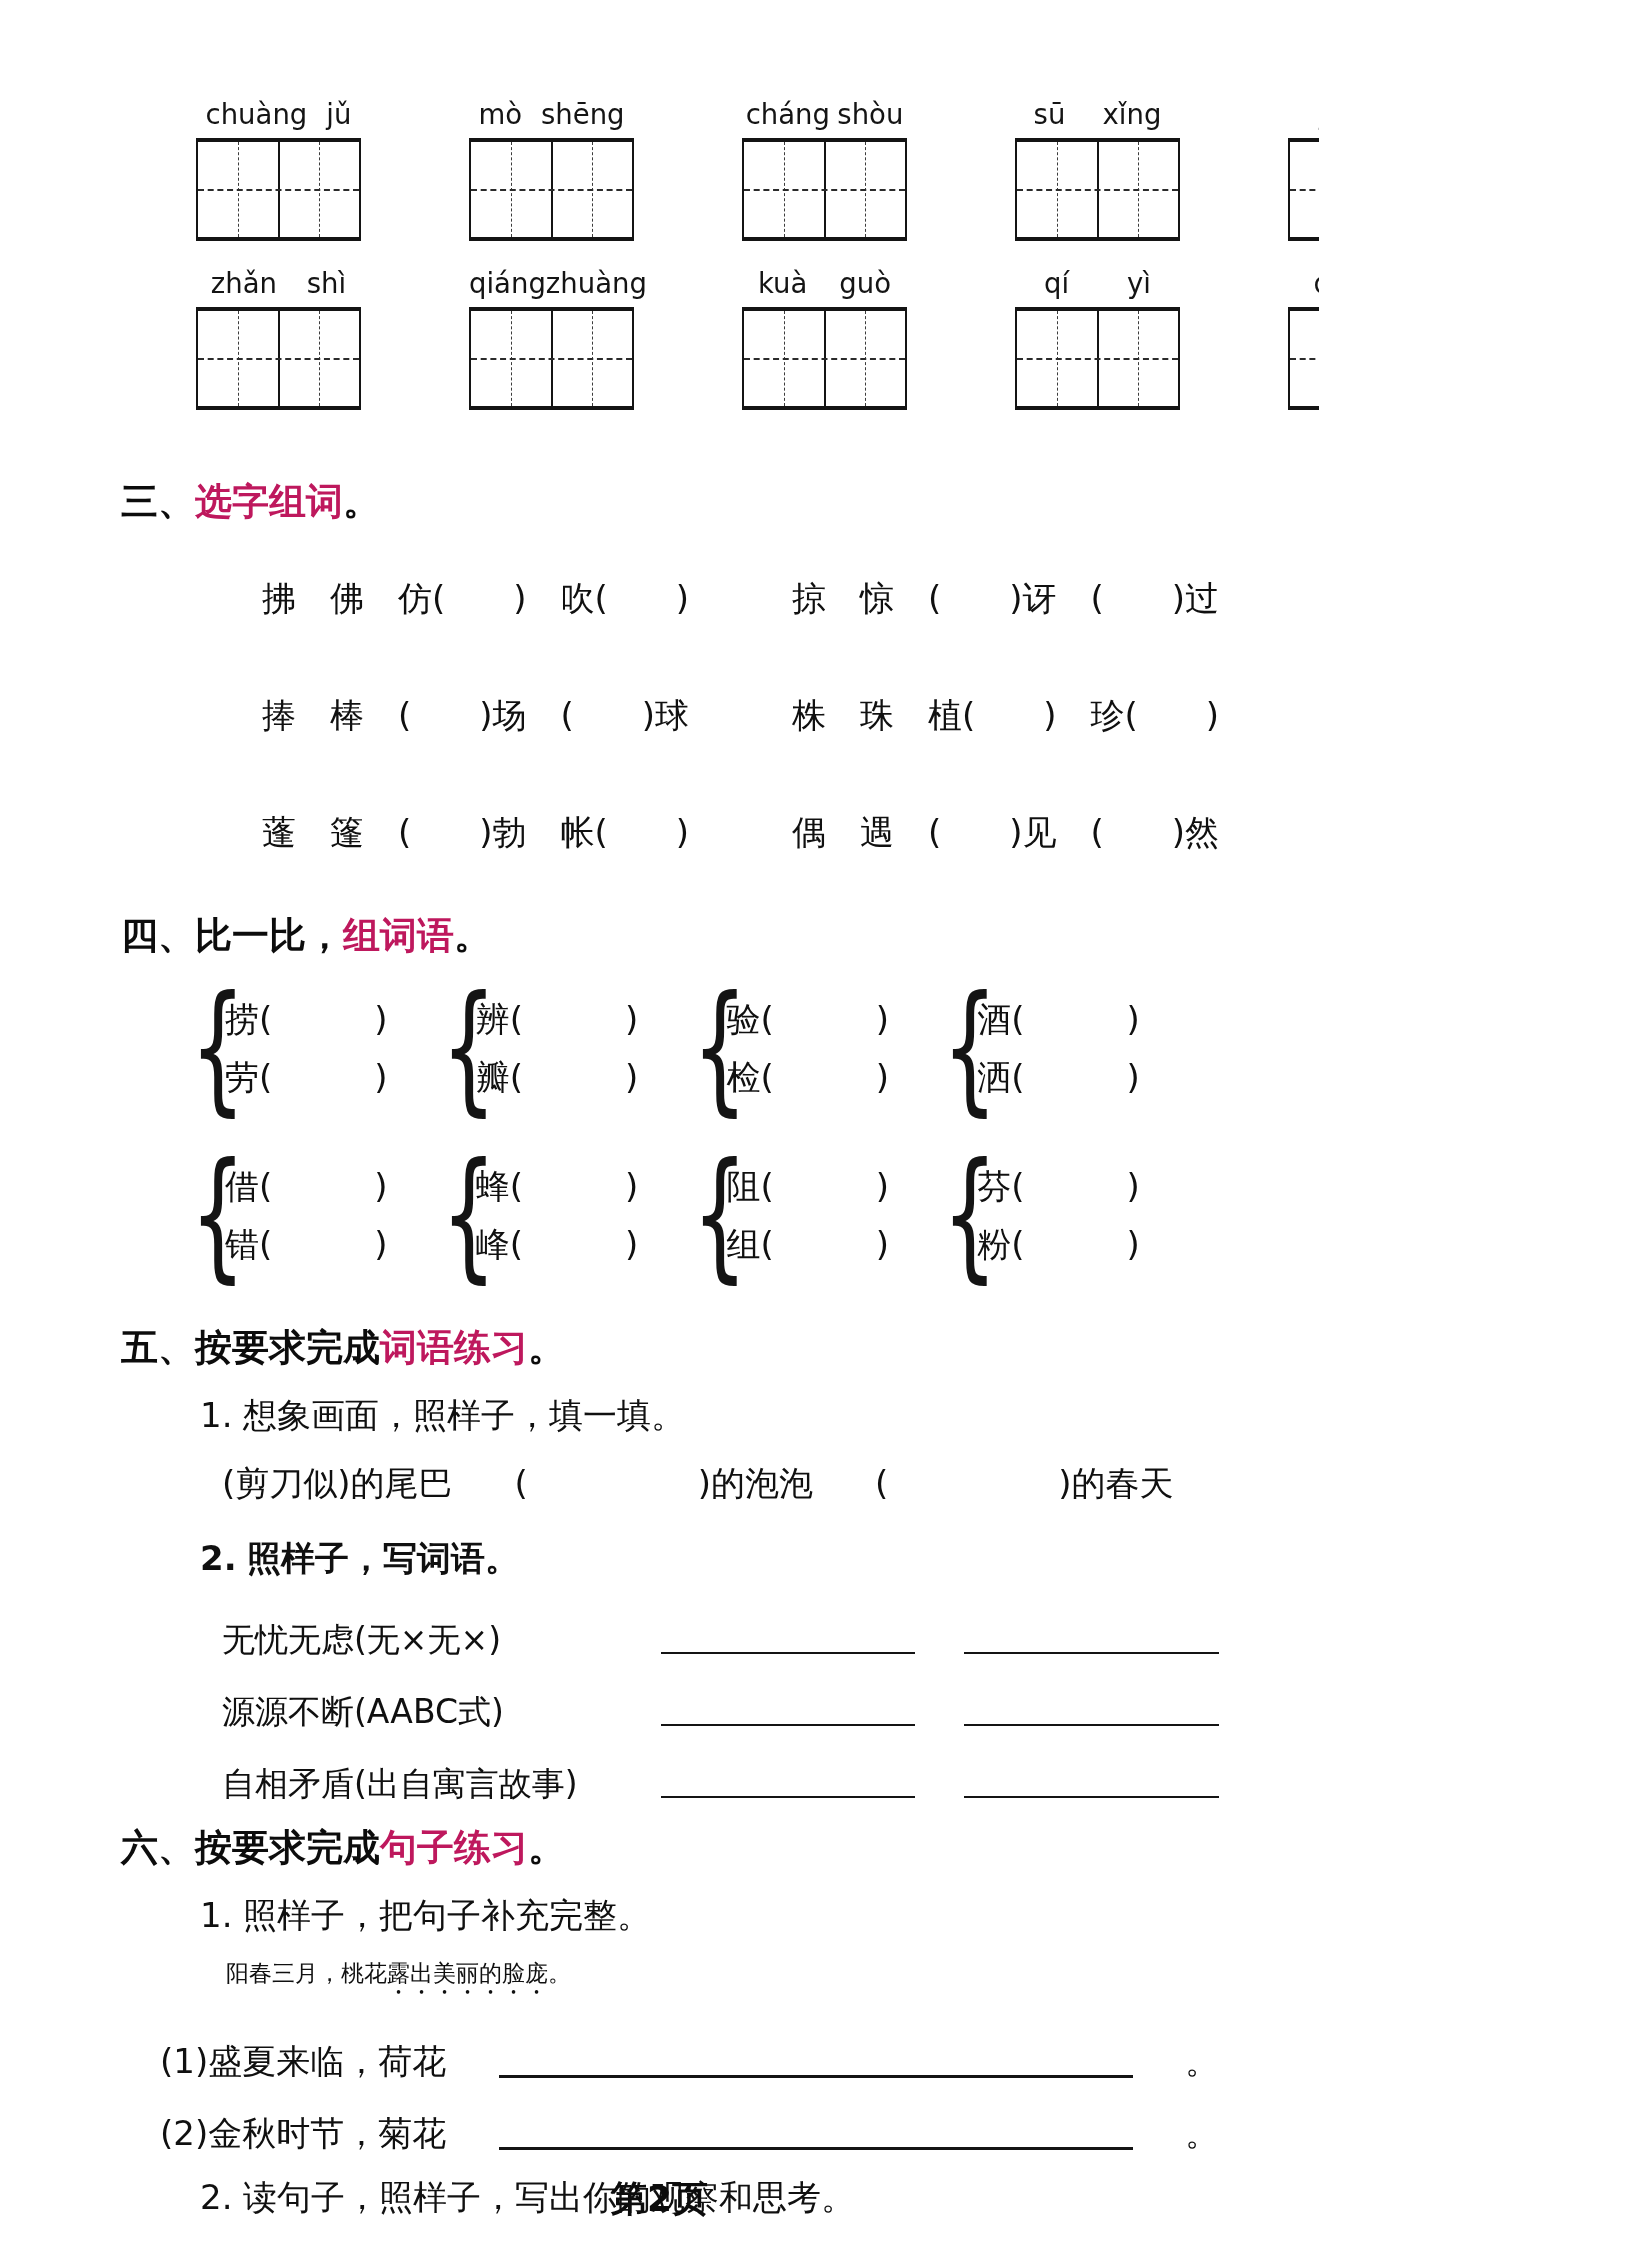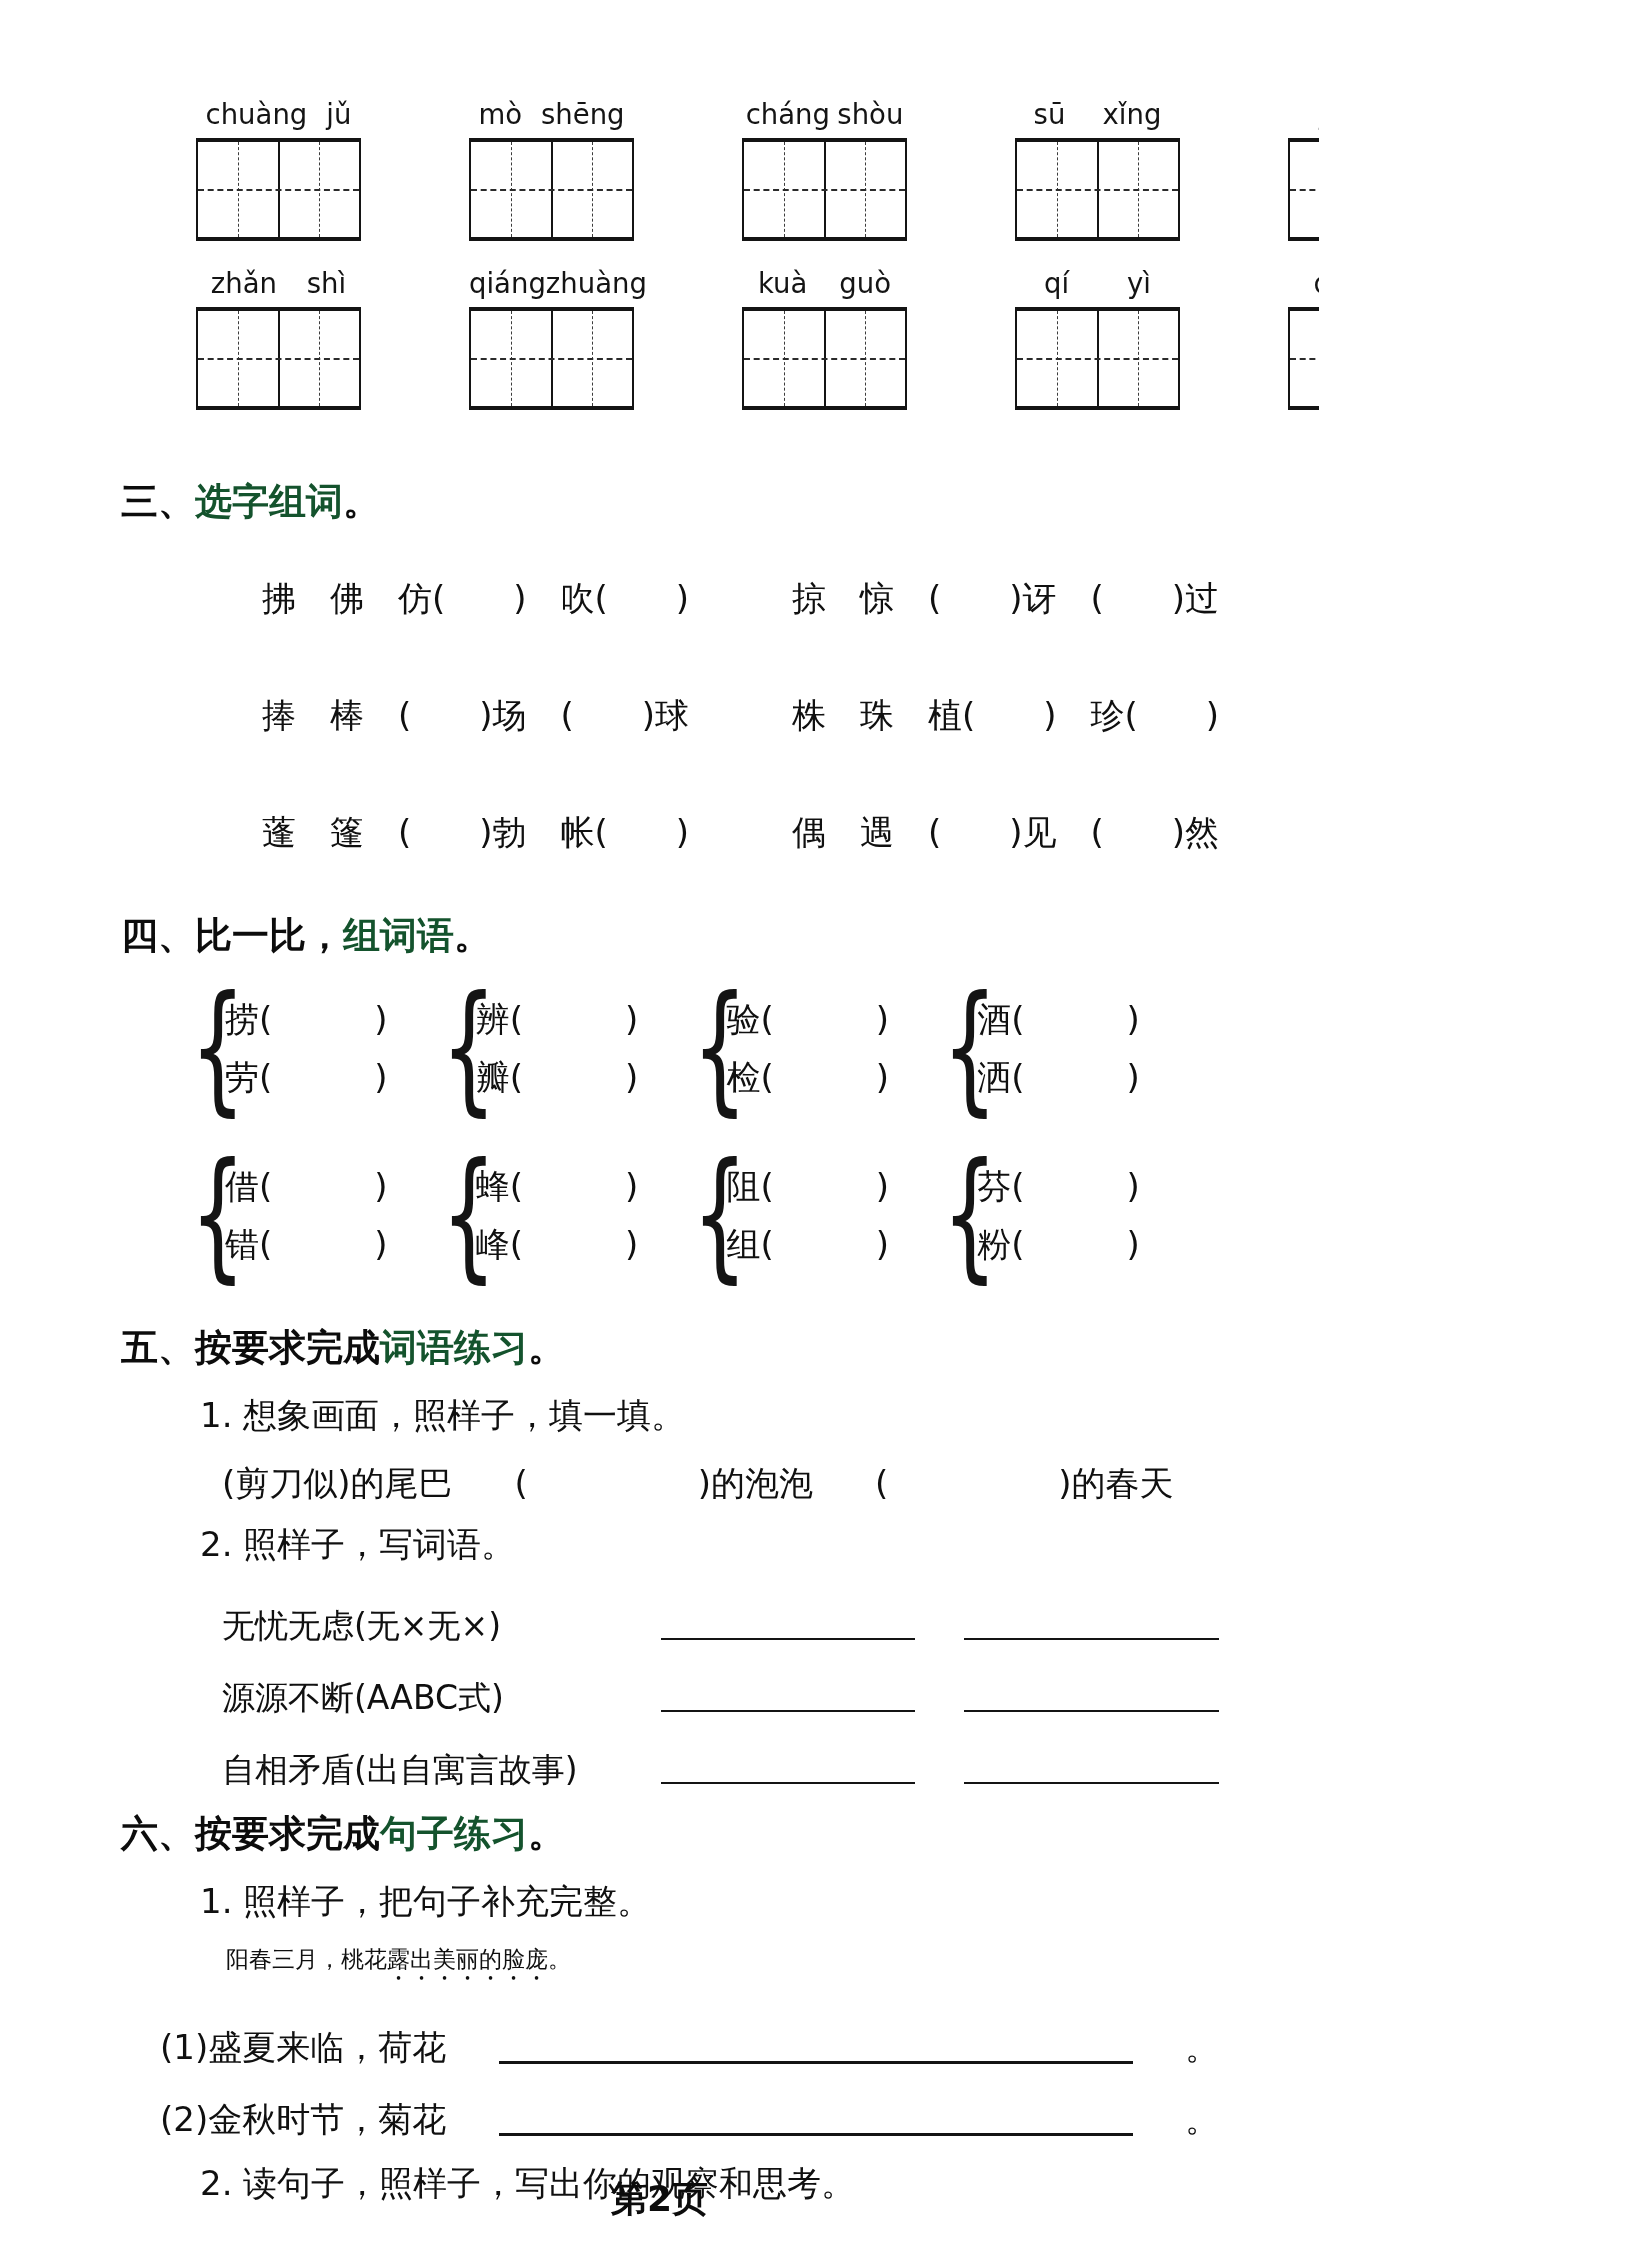--- a/index.html
+++ b/index.html
@@ -23,21 +23,21 @@
           white-space:nowrap;margin-bottom:7.9px;color:#141414;}
   .wgrid{position:relative;width:165px;height:103px;box-sizing:border-box;
          border:2px solid #141414;border-top-width:4.6px;border-bottom-width:4.6px;background:#fff;}
   .v-solid{position:absolute;top:0;bottom:0;left:50%;width:2px;margin-left:-1px;background:#141414;}
   .v-dash{position:absolute;top:0;bottom:0;border-left:1.3px dashed #3c3c3c;}
   .d1{left:25%;} .d2{left:75%;}
   .h-dash{position:absolute;left:0;right:0;top:50%;border-top:2px dashed #2b2b2b;}
 
   
   .heading{font-size:37px;font-weight:700;color:#0c0c0c;margin:0;white-space:nowrap;}
-  .red{color:#14532d;}
+  .red{color:#be185d;}
   .h3{margin-top:67px;}
   .h4{margin-top:55px;}
   .h5{margin-top:38px;}
   .h6{margin-top:16.4px;}
 
   
   .s3{margin:49px 0 0 141px;font-size:34px;}
   .s3row{display:flex;margin-bottom:71px;white-space:nowrap;}
   .s3row:last-child{margin-bottom:0;}
   .s3cell:first-child{width:612px;}
@@ -45,21 +45,21 @@
   
   .s4{display:grid;grid-template-columns:repeat(4,1fr);row-gap:26px;margin:16.4px 26px 0 69px;}
   .pair{display:flex;align-items:center;}
   .brace{font-size:141px;line-height:1;font-weight:400;color:#141414;
          transform:scaleX(0.62);transform-origin:left center;width:35px;flex:0 0 35px;}
   .pairlines{display:flex;flex-direction:column;font-size:34px;line-height:58px;white-space:nowrap;}
 
   
   .item-line{font-size:34px;margin-left:79px;white-space:nowrap;}
   .il-1{margin-top:19.6px;}
-  .il-2{margin-top:15px;}
+  .il-2{margin-top:29px;font-weight:bold;}
   .il-3{margin-top:19.6px;}
   .il-4{margin-top:18.3px;}
   .item-num{margin-right:10.5px;}
   .fill-line{display:flex;gap:62px;font-size:34px;margin:22px 0 0 101px;white-space:nowrap;}
   .wordrows{margin:9.2px 0 0 101px;}
   .wordrow{display:flex;align-items:flex-end;height:72px;font-size:33px;white-space:nowrap;}
   .wordrow .label{width:563px;}
   .blank{width:327px;border-bottom:2.6px solid #141414;margin-bottom:9.2px;height:0.7px;}
   .blank + .blank{margin-left:49px;}
 

